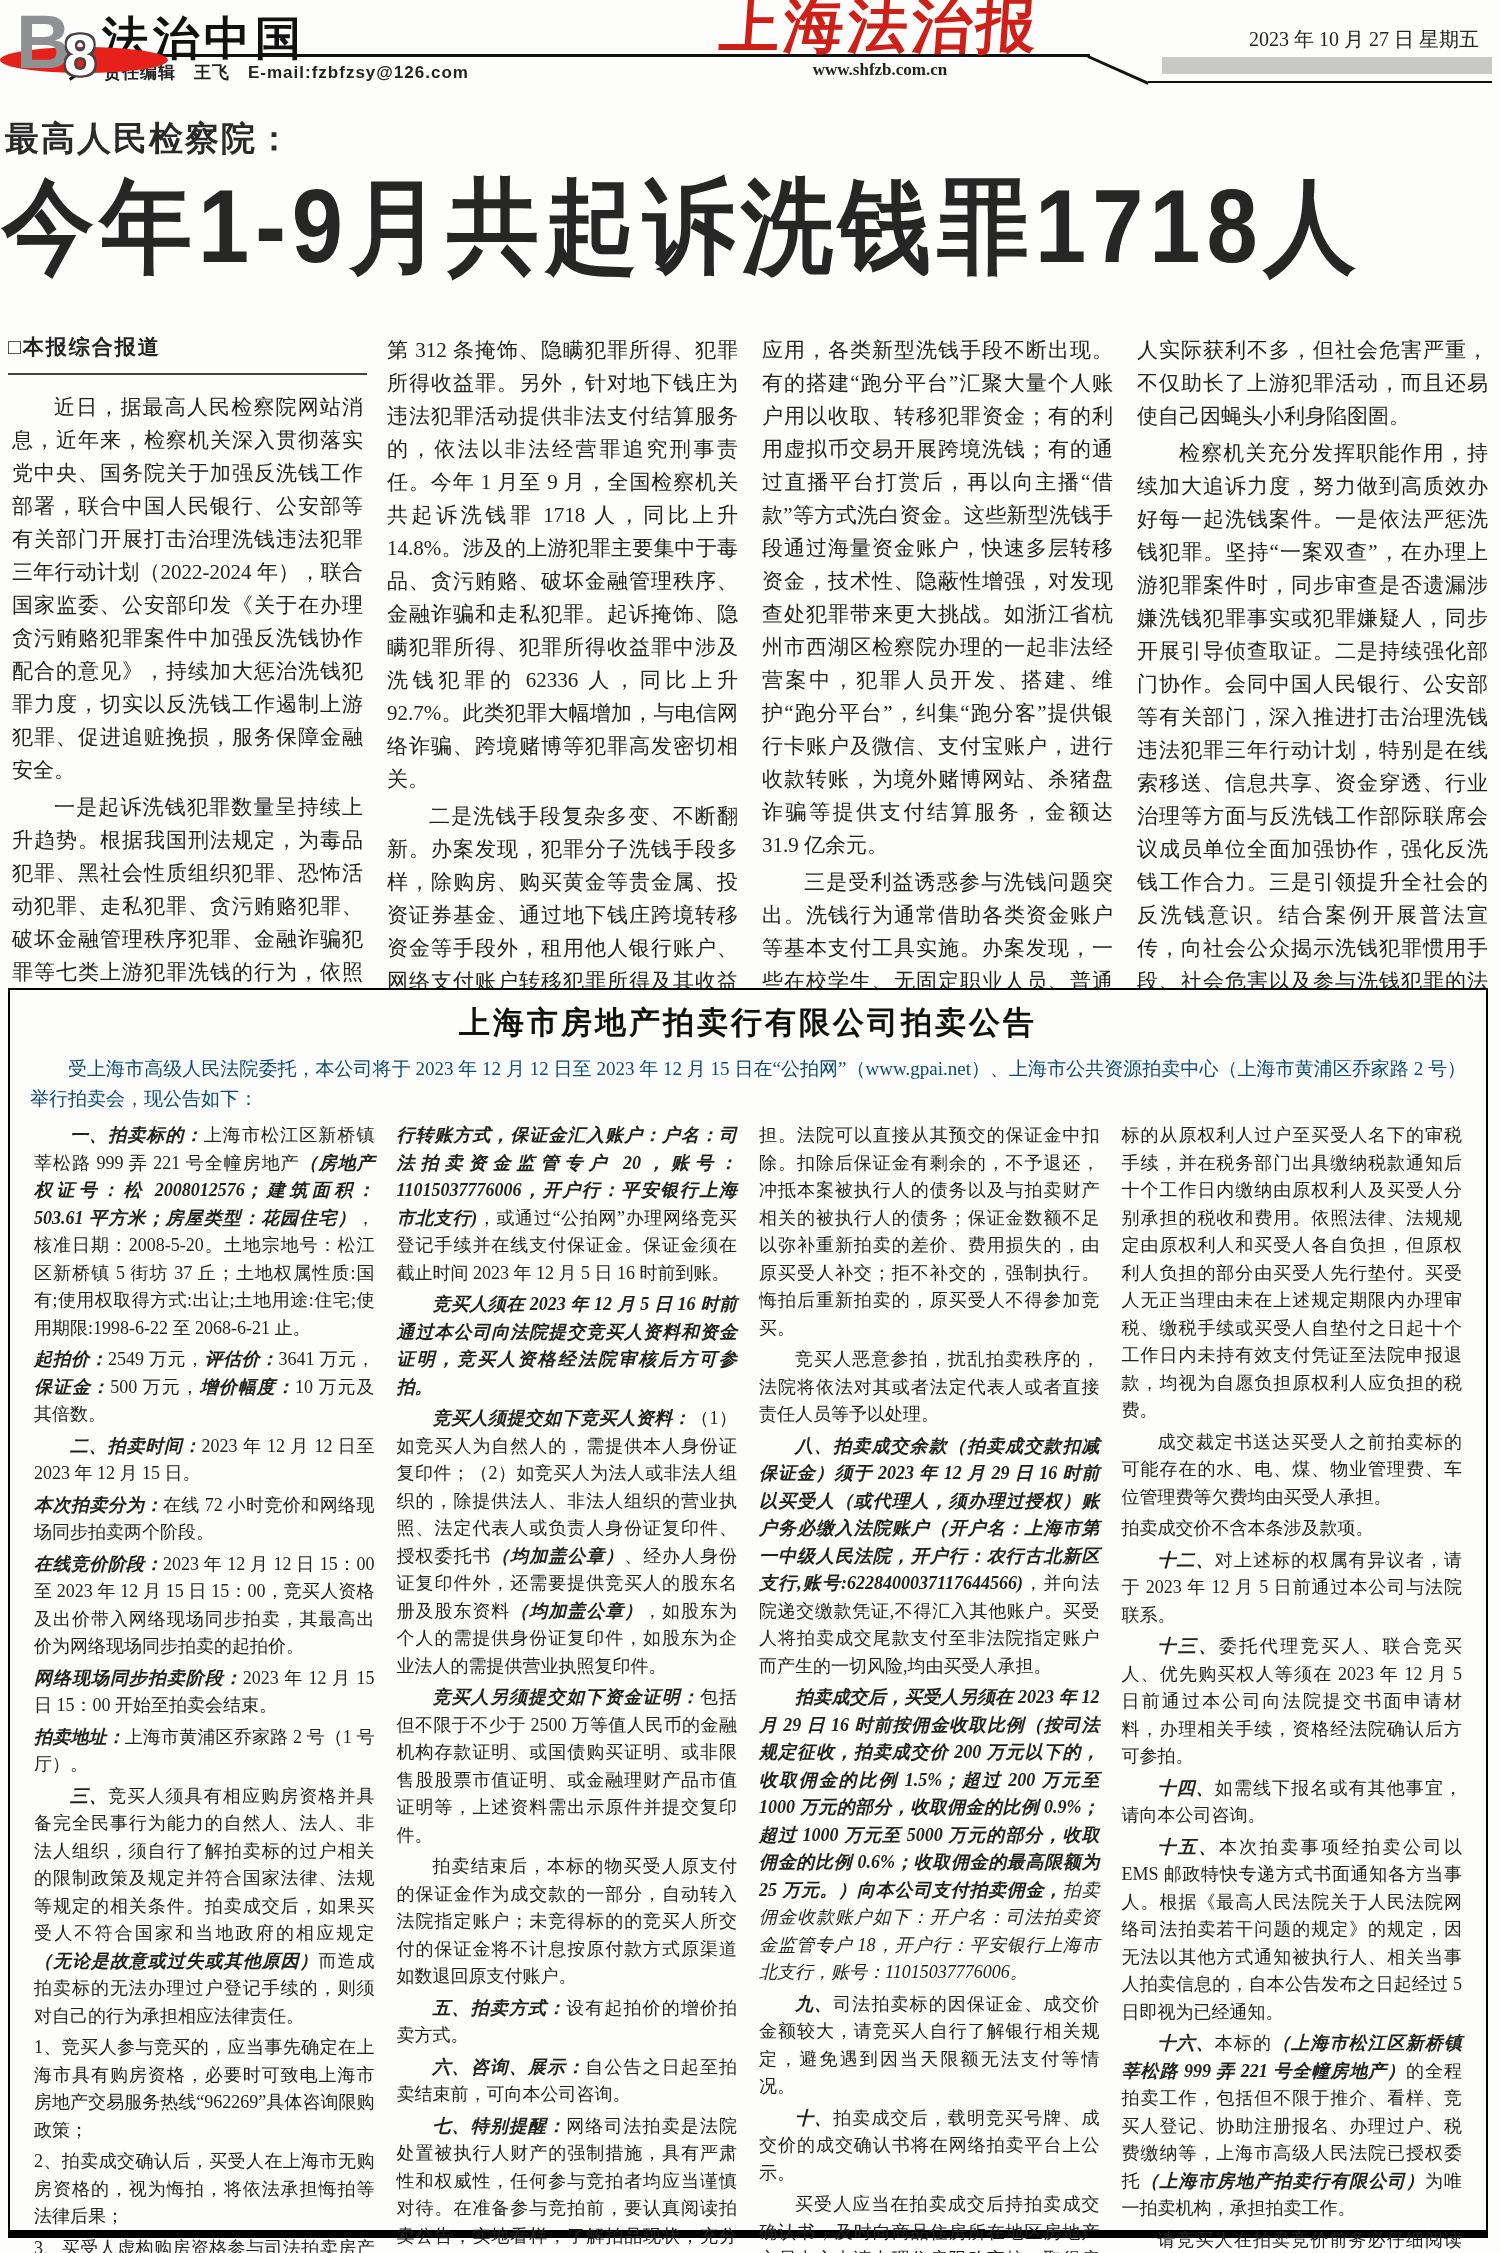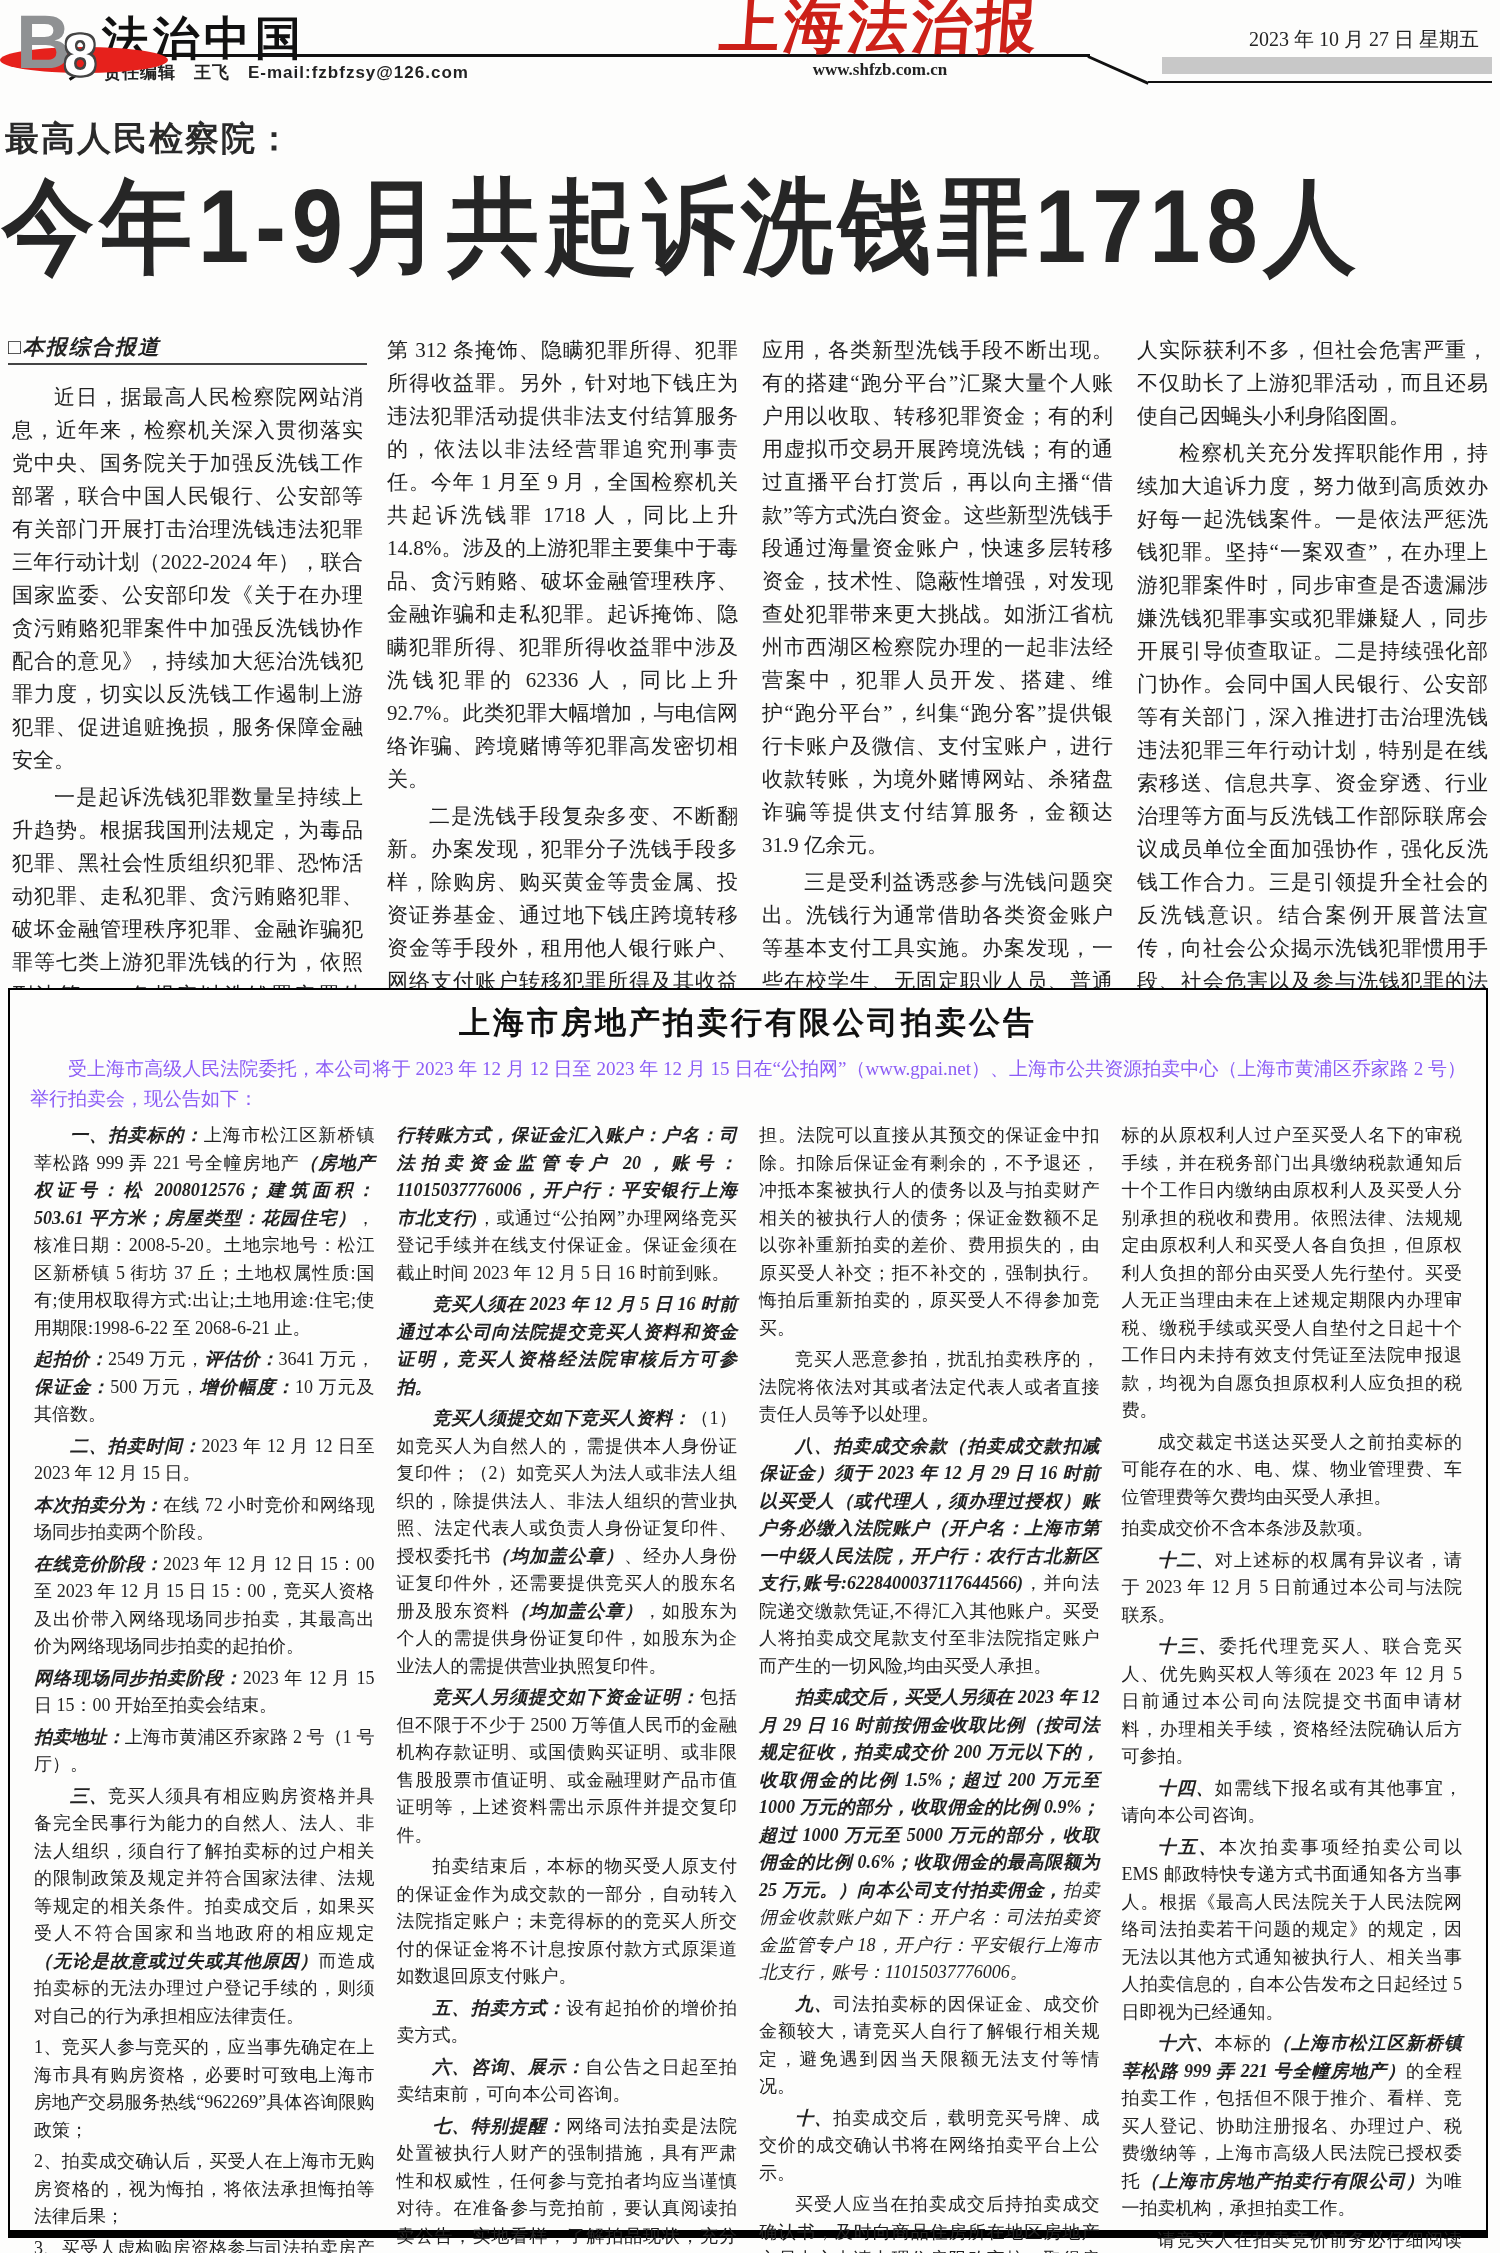--- a/index.html
+++ b/index.html
@@ -22,31 +22,31 @@
   .editor-line{left:104px;top:61px;font-family:"Liberation Sans",sans-serif;font-weight:700;font-size:17px;color:#222;letter-spacing:1px;}
   .masthead{left:680px;top:-4px;width:400px;text-align:center;color:#cc2018;font-weight:900;font-size:60px;line-height:60px;letter-spacing:4px;font-family:"Liberation Serif",serif;transform:skewX(-4deg);}
   .website{left:680px;top:60px;width:400px;text-align:center;font-weight:700;font-size:17px;color:#222;}
   .page-date{left:1193px;top:26px;width:342px;text-align:center;font-size:20px;color:#222;}
   
   .kicker{left:5px;top:116px;font-family:"Liberation Sans",sans-serif;font-weight:900;font-size:34px;color:#2a2a2a;letter-spacing:2px;}
   .headline{left:2px;top:170px;width:1496px;font-family:"Liberation Sans",sans-serif;font-weight:900;font-size:92px;line-height:100px;color:#262626;letter-spacing:6px;transform:scaleY(1.12);transform-origin:top left;white-space:nowrap;}
   
   .article{left:8px;top:330px;width:1484px;display:flex;gap:16px;}
   .article .col{width:359px;font-size:21px;line-height:33px;text-align:justify;color:#222;}
-  .byline{font-family:"Liberation Sans",sans-serif;font-weight:700;font-size:21px;border-bottom:2px solid #444;margin-bottom:16px;letter-spacing:2px;font-style:italic;}
+  .byline{font-family:"Liberation Sans",sans-serif;font-weight:700;font-size:21px;padding-bottom:10px;border-bottom:2px solid #444;margin-bottom:16px;letter-spacing:2px;}
   p{margin:4px;text-align:justify;}
   .ind{text-indent:2em;}
   .s-n{font-weight:400;}
   .s-b{font-weight:700;font-style:italic;}
   .s-k{font-weight:700;font-style:italic;}
   .s-i{font-style:italic;}
   
   .auction-box{left:8px;top:988px;width:1480px;height:1250px;border:2px solid #000;border-bottom:8px solid #000;box-sizing:border-box;padding:12px 20px 0 20px;background:#fdfdfc;}
   .auction-title{text-align:center;font-weight:700;font-size:31px;letter-spacing:3px;color:#111;}
-  .auction-intro{margin-top:10px;font-size:19px;line-height:30px;text-indent:2em;text-align:justify;color:#8b5cf6;}
+  .auction-intro{margin-top:10px;font-size:19px;line-height:30px;text-indent:2em;text-align:justify;color:#0c4a6e;}
   .auction-cols{margin-top:4px;display:flex;gap:14px;}
   .auction-cols .col{width:350px;font-size:18px;line-height:27.5px;text-align:justify;color:#222;}
 </style>
 </head>
 <body>
 
 <div class="abs logo-ellipse"></div>
 <div class="abs logo-b">B</div>
 <div class="abs logo-8">8</div>
 <div class="abs section-title">法治中国</div>

